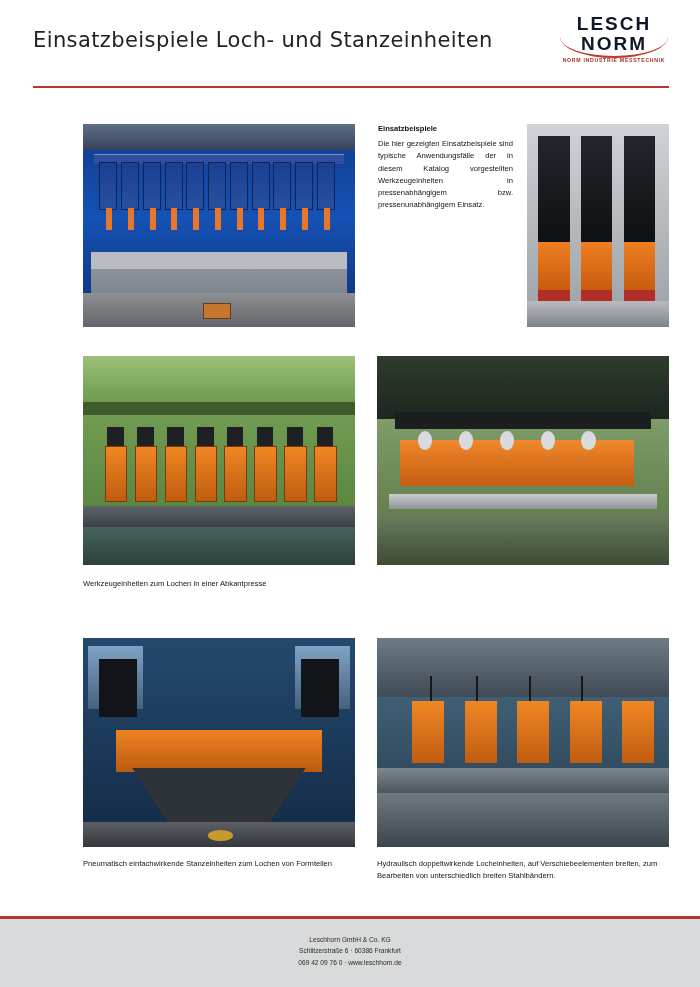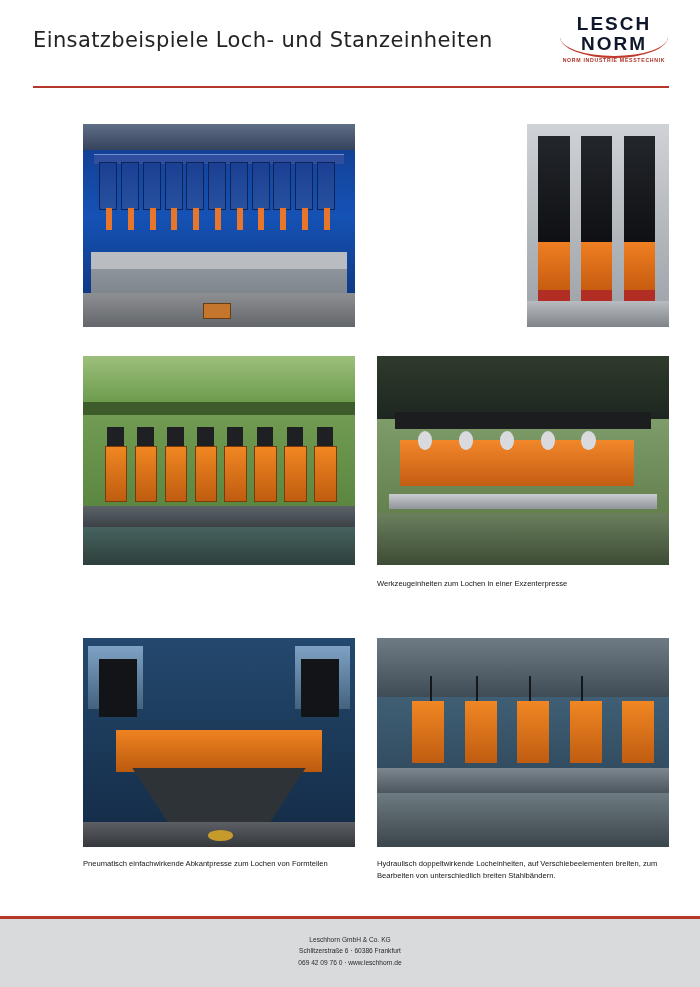--- a/index.html
+++ b/index.html
@@ -241,20 +241,24 @@
     <div class="p1-unit" style="left:78%"></div>
       <div class="p1-tip" style="left:80.5%"></div>
     <div class="p1-unit" style="left:86%"></div>
       <div class="p1-tip" style="left:88.5%"></div>
     <div class="p1-table"></div>
     <div class="p1-legs"></div>
     <div class="p1-floor"></div>
     <div class="p1-box"></div>
   </div>
 
+  <div class="intro">
+    <div class="intro-title">Einsatzbeispiele</div>
+    <div class="intro-body">Die hier gezeigten Einsatzbeispiele sind typische Anwendungsfälle der in diesem Katalog vorgestellten Werkzeugeinheiten in pressenabhängigem bzw. pressenunabhängigem Einsatz.</div>
+  </div>
 
   <div class="photo" style="left:527px; top:124px; width:142px; height:203px;">
     <div class="p2-bg"></div>
     <div class="p2-blk" style="left:8%"></div>
       <div class="p2-org" style="left:8%"></div>
       <div class="p2-red" style="left:8%"></div>
     <div class="p2-blk" style="left:38%"></div>
       <div class="p2-org" style="left:38%"></div>
       <div class="p2-red" style="left:38%"></div>
     <div class="p2-blk" style="left:68%"></div>
@@ -279,48 +283,48 @@
       <div class="p3-tool" style="left:52%"></div>
     <div class="p3-blk" style="left:64%"></div>
       <div class="p3-tool" style="left:63%"></div>
     <div class="p3-blk" style="left:75%"></div>
       <div class="p3-tool" style="left:74%"></div>
     <div class="p3-blk" style="left:86%"></div>
       <div class="p3-tool" style="left:85%"></div>
     <div class="p3-bench"></div>
     <div class="p3-floor"></div>
   </div>
+  <div class="cap" style="left:83px; top:578px; width:272px;">Werkzeugeinheiten zum Lochen in einer Abkantpresse</div>
 
   <div class="photo" style="left:377px; top:356px; width:292px; height:209px;">
     <div class="p4-bg"></div>
     <div class="p4-dark"></div>
     <div class="p4-bar"></div>
     <div class="p4-org"></div>
     <div class="p4-roll" style="left:14%"></div>
     <div class="p4-roll" style="left:28%"></div>
     <div class="p4-roll" style="left:42%"></div>
     <div class="p4-roll" style="left:56%"></div>
     <div class="p4-roll" style="left:70%"></div>
     <div class="p4-plate"></div>
     <div class="p4-floor"></div>
   </div>
-  <div class="cap" style="left:377px; top:578px; width:292px;">Werkzeugeinheiten zum Lochen in einer Exzenterpresse</div>
 
   <div class="photo" style="left:83px; top:638px; width:272px; height:209px;">
     <div class="p5-bg"></div>
     <div class="p5-panel" style="left:2%"></div>
     <div class="p5-panel" style="left:78%"></div>
     <div class="p5-blk" style="left:6%"></div>
     <div class="p5-blk" style="left:80%"></div>
     <div class="p5-org"></div>
     <div class="p5-vee"></div>
     <div class="p5-floor"></div>
     <div class="p5-gold"></div>
   </div>
-  <div class="cap" style="left:83px; top:858px; width:272px;">Pneumatisch einfachwirkende Abkantpresse zum Lochen von Formteilen</div>
+  <div class="cap" style="left:83px; top:858px; width:272px;">Pneumatisch einfachwirkende Stanzeinheiten zum Lochen von Formteilen</div>
 
   <div class="photo" style="left:377px; top:638px; width:292px; height:209px;">
     <div class="p6-bg"></div>
     <div class="p6-grey"></div>
     <div class="p6-hose" style="left:18%"></div>
     <div class="p6-hose" style="left:34%"></div>
     <div class="p6-hose" style="left:52%"></div>
     <div class="p6-hose" style="left:70%"></div>
     <div class="p6-org" style="left:12%"></div>
     <div class="p6-org" style="left:30%"></div>

